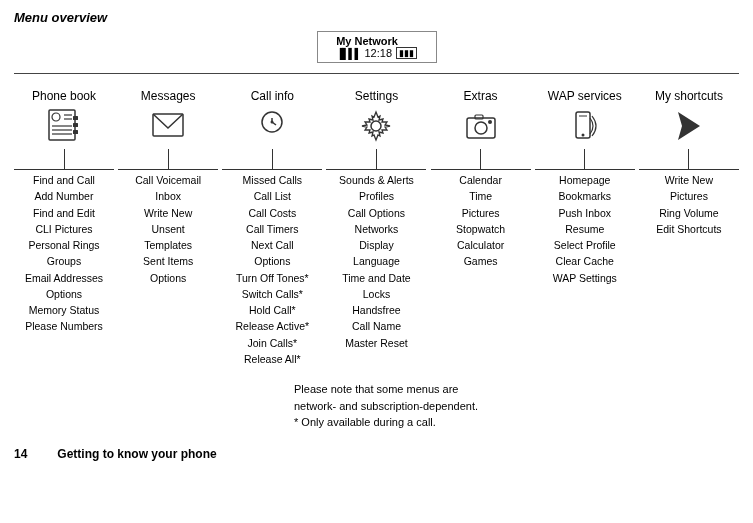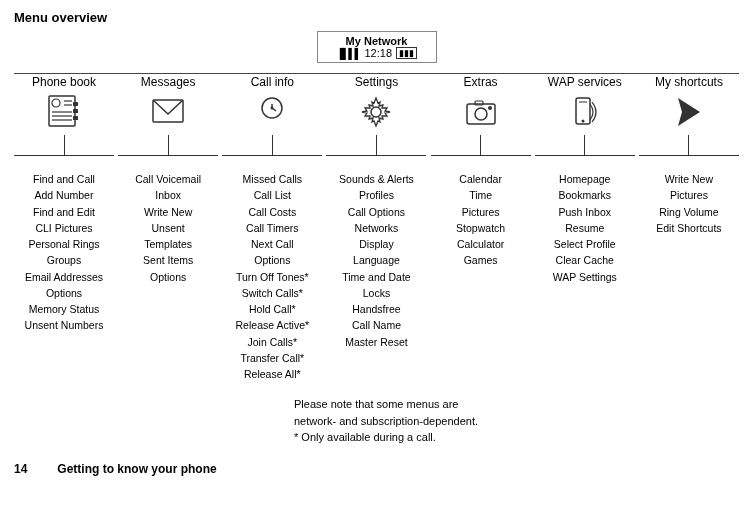--- a/index.html
+++ b/index.html
@@ -10,20 +10,21 @@
       width: 753px;
       min-height: 523px;
       position: relative;
       padding: 10px 14px 10px 14px;
     }
 
     .page-title {
       font-size: 13px;
       font-weight: bold;
       margin-bottom: 6px;
+      font-style: italic;
     }
 
     .menu-overview-container {
       position: relative;
       width: 725px;
     }
 
     
     .network-bar {
       display: flex;
@@ -35,21 +36,21 @@
       padding: 3px 8px;
       font-size: 11px;
       position: relative;
       z-index: 2;
       background: #fff;
     }
 
     .network-title {
       font-weight: bold;
       font-size: 11px;
-      text-align: center;
+      text-align: left;
     }
 
     .network-status {
       display: flex;
       align-items: center;
       justify-content: center;
       font-size: 11px;
       gap: 4px;
     }
 
@@ -63,21 +64,21 @@
       border: 1px solid #333;
       padding: 0 2px;
       font-size: 9px;
     }
 
     
     .categories-row {
       display: flex;
       flex-direction: row;
       justify-content: space-between;
-      margin-top: 12px;
+      margin-top: 26px;
       position: relative;
     }
 
     .category {
       display: flex;
       flex-direction: column;
       align-items: center;
       width: 100px;
     }
 
@@ -105,21 +106,21 @@
     .vertical-line {
       width: 1px;
       height: 20px;
       background: #333;
       margin: 0 auto;
     }
 
     
     .items-list {
       border-top: 1px solid #333;
-      padding-top: 15px;
+      padding-top: 2px;
       text-align: center;
       line-height: 1.55;
       font-size: 10.5px;
       width: 100%;
     }
 
     
     .bottom-note {
       margin-top: 14px;
       font-size: 11px;
@@ -203,21 +204,21 @@
       <div class="items-list">
         <div>Find and Call</div>
         <div>Add Number</div>
         <div>Find and Edit</div>
         <div>CLI Pictures</div>
         <div>Personal Rings</div>
         <div>Groups</div>
         <div>Email Addresses</div>
         <div>Options</div>
         <div>Memory Status</div>
-        <div>Unsent Numbers</div>
+        <div>Please Numbers</div>
       </div>
     </div>
 
     <div class="category">
       <div class="category-label">Messages</div>
       <div class="category-icon">
         <svg viewBox="0 0 38 36" xmlns="http://www.w3.org/2000/svg">
           <rect x="4" y="6" width="30" height="22" rx="1" fill="none" stroke="#333" stroke-width="1.5"></rect>
           <polyline points="4,6 19,20 34,6" fill="none" stroke="#333" stroke-width="1.5"></polyline>
         </svg>
@@ -250,21 +251,20 @@
         <div>Call List</div>
         <div>Call Costs</div>
         <div>Call Timers</div>
         <div>Next Call</div>
         <div>Options</div>
         <div>Turn Off Tones*</div>
         <div>Switch Calls*</div>
         <div>Hold Call*</div>
         <div>Release Active*</div>
         <div>Join Calls*</div>
-        <div>Transfer Call*</div>
         <div>Release All*</div>
       </div>
     </div>
 
     <div class="category">
       <div class="category-label">Settings</div>
       <div class="category-icon">
         <svg viewBox="0 0 38 36" xmlns="http://www.w3.org/2000/svg">
           <circle cx="19" cy="18" r="5" fill="none" stroke="#333" stroke-width="1.5"></circle>
           <path d="M19 4 L21 9 L23 8 L22 12 L26 11 L25 14 L30 14 L28 17 L33 18 L28 19 L30 22 L25 22 L26 25 L22 24 L23 28 L21 27 L19 32 L17 27 L15 28 L16 24 L12 25 L13 22 L8 22 L10 19 L5 18 L10 17 L8 14 L13 14 L12 11 L16 12 L15 8 L17 9 Z" fill="none" stroke="#333" stroke-width="1.3"></path>

